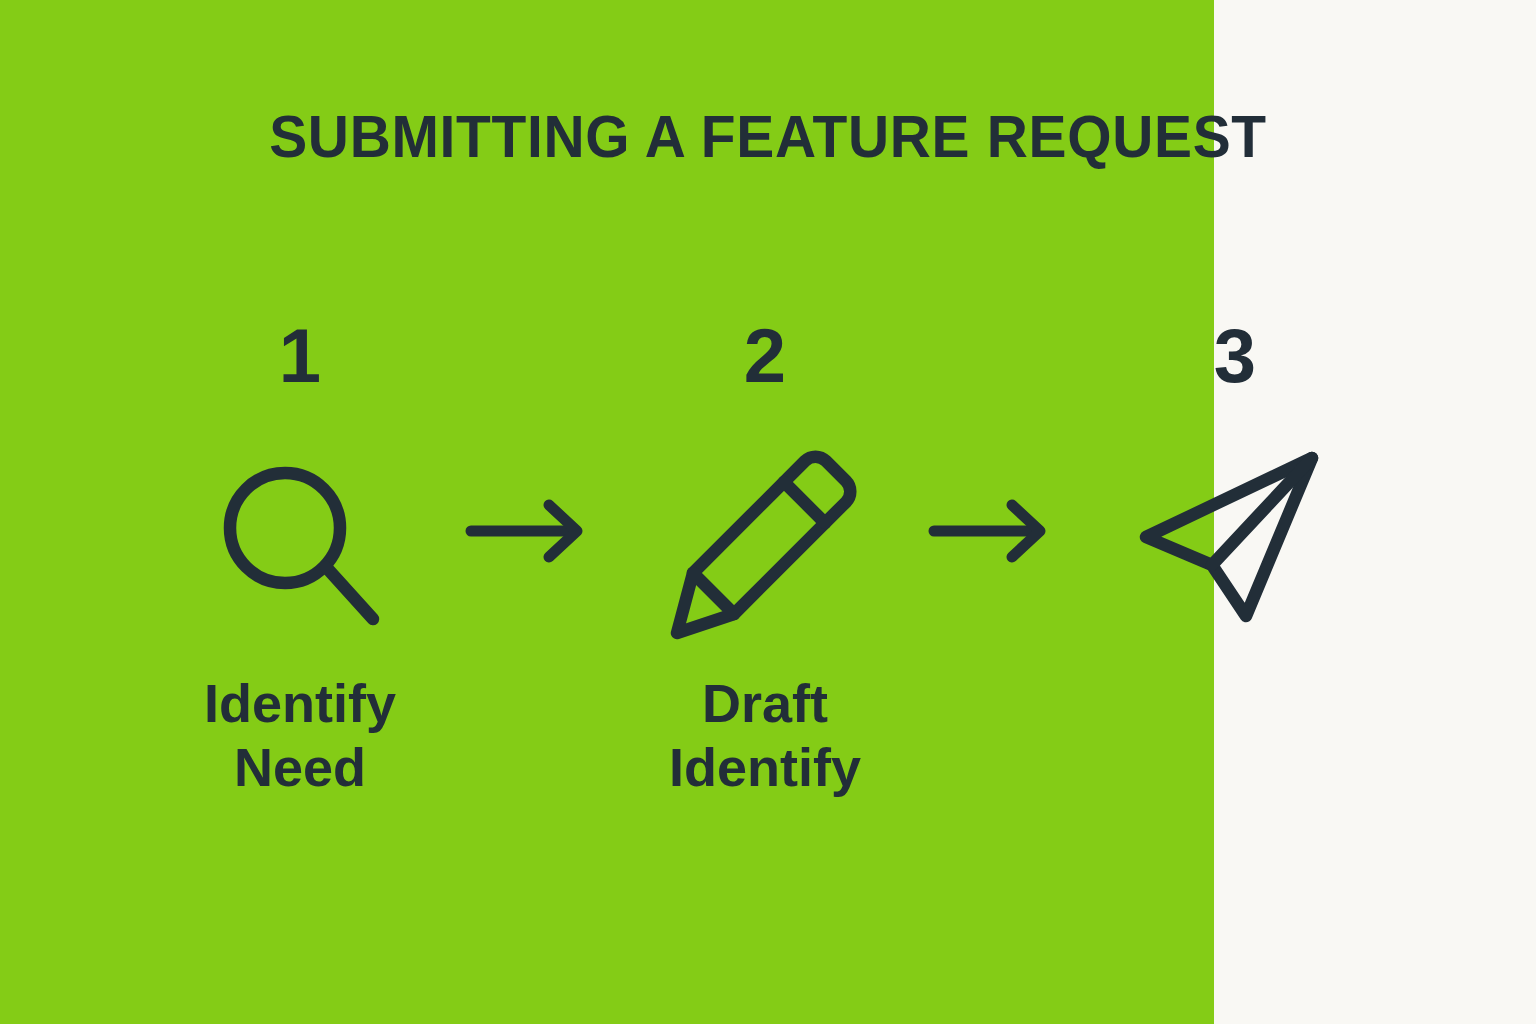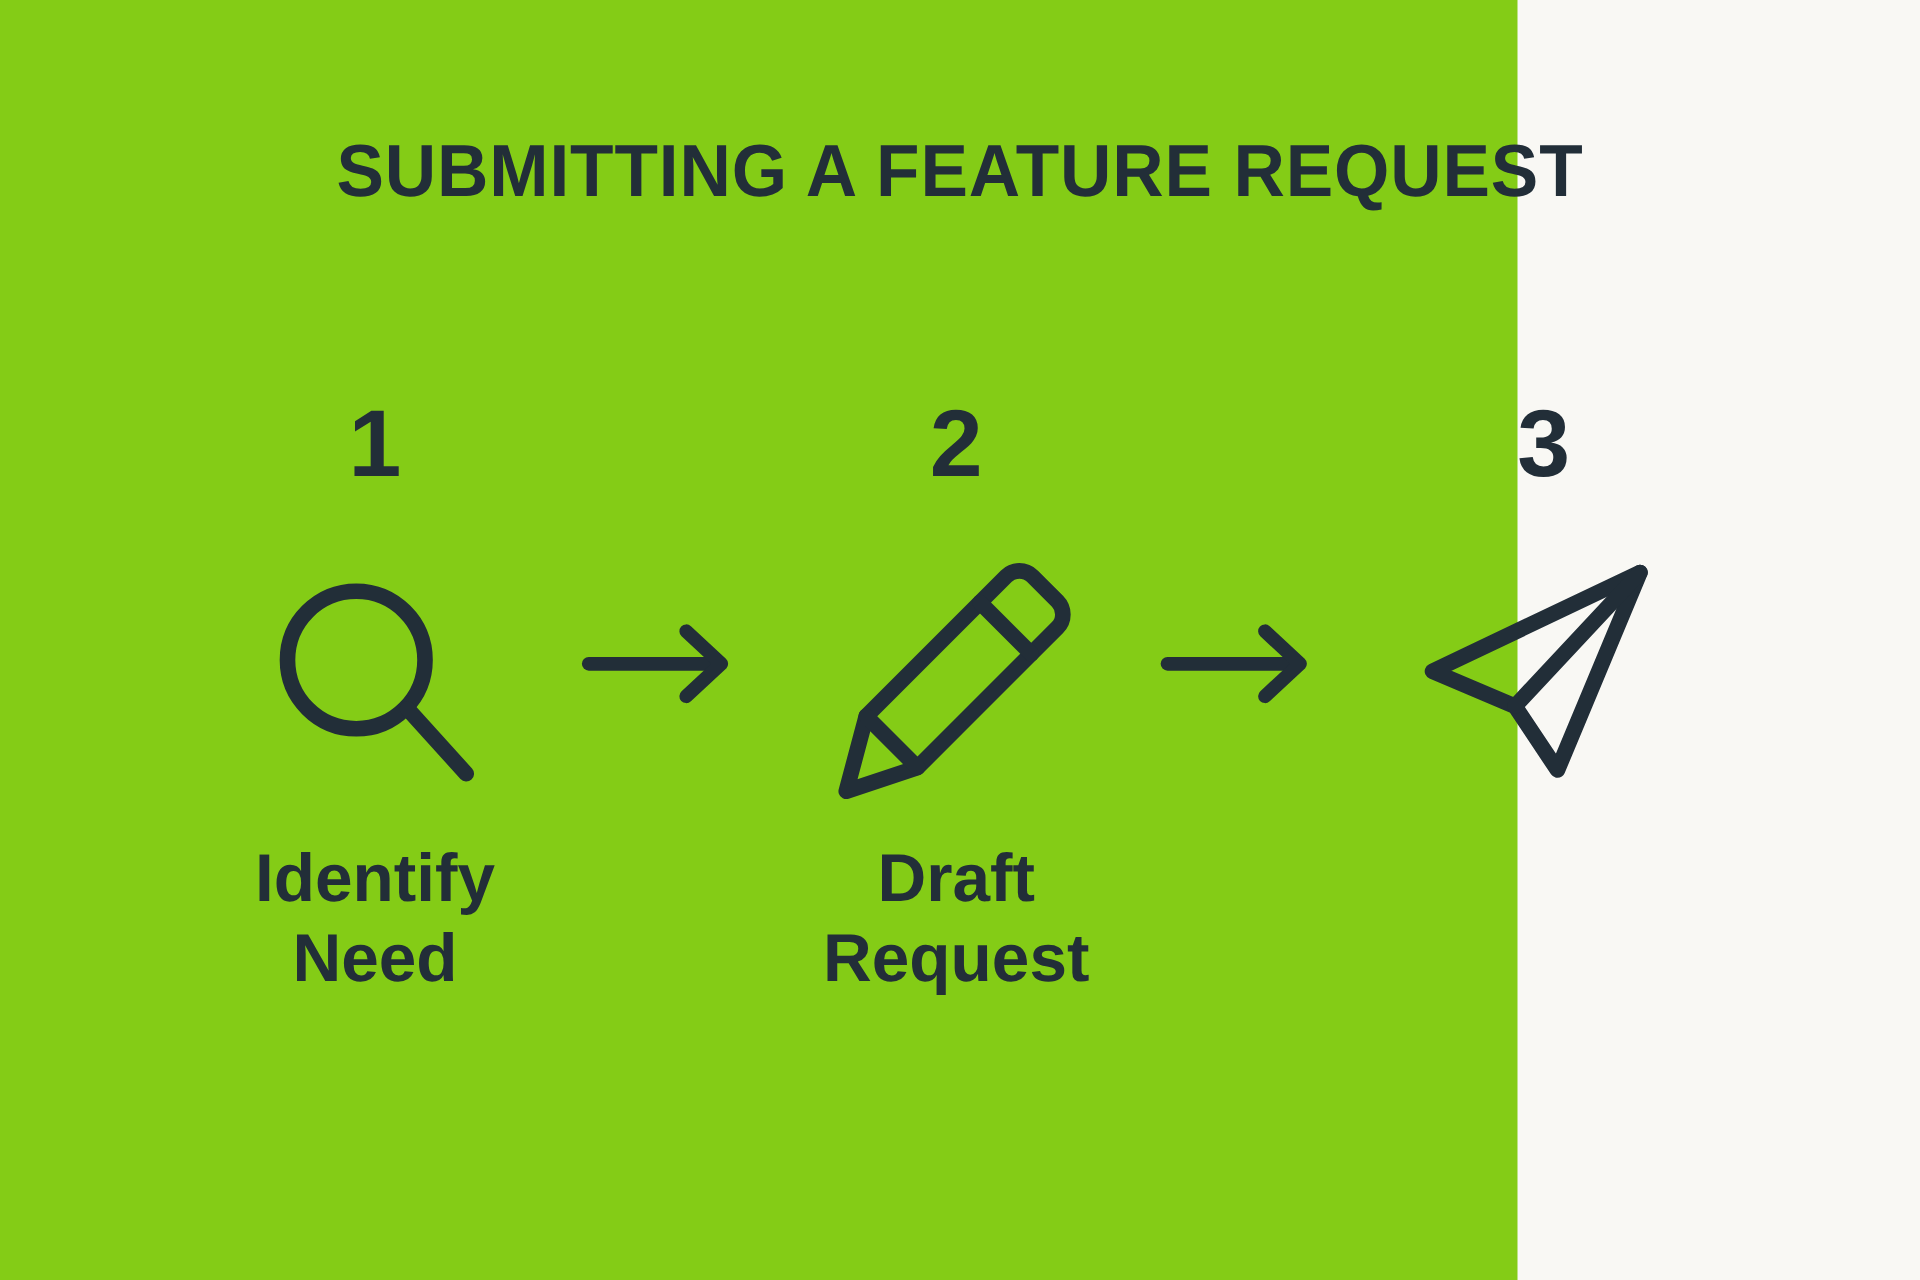--- a/index.html
+++ b/index.html
@@ -147,21 +147,21 @@
             <path d="M 17 193 L 33 133 L 145 21 A 15 15 0 0 1 166 21 L 186 41 A 15 15 0 0 1 186 62 L 74 174 Z"></path>
 
             <line x1="124" y1="42" x2="165" y2="83"></line>
 
             <line x1="33" y1="133" x2="74" y2="174"></line>
           </g>
         </svg>
       </div>
 
       <div class="step-label">Draft
-Request</div>
+Identify</div>
     </div>
 
     <div class="arrow arrow-2">
       <svg width="140" height="70" viewBox="0 0 140 70">
         <g fill="none" stroke="#222E38" stroke-width="11" stroke-linecap="round" stroke-linejoin="round">
           <line x1="16" y1="35" x2="120" y2="35"></line>
           <polyline points="94,9 122,35 94,61"></polyline>
         </g>
       </svg>
     </div>

